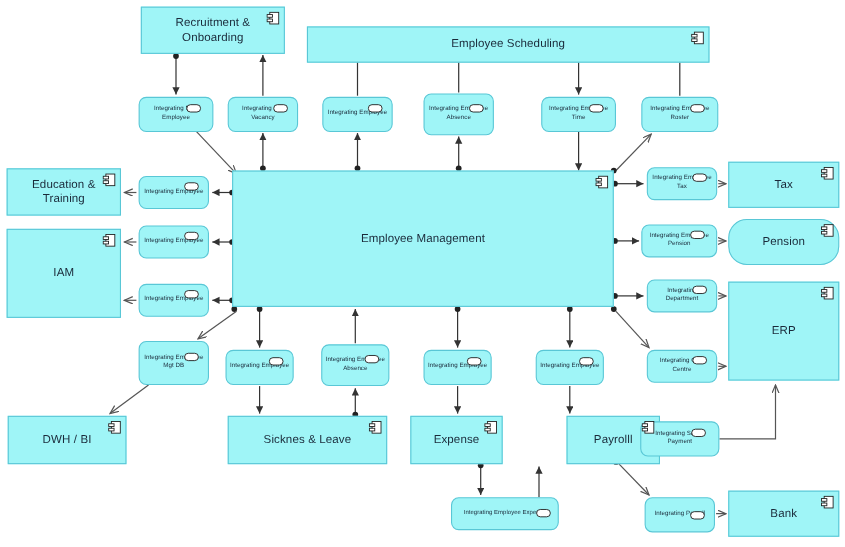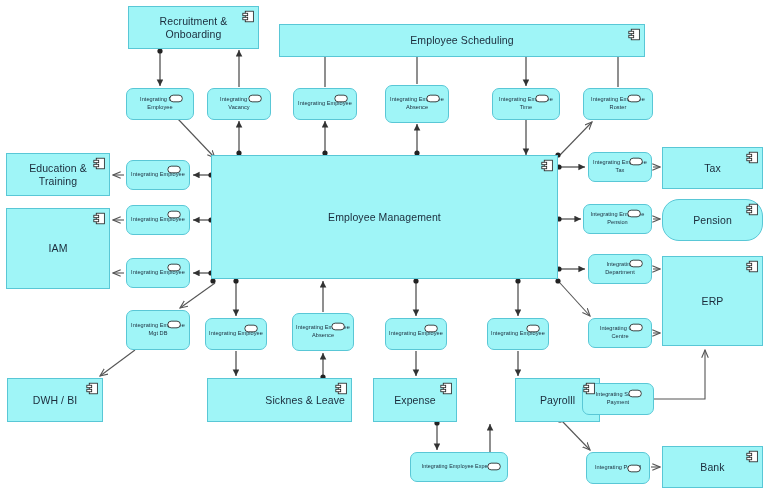--- a/index.html
+++ b/index.html
@@ -185,29 +185,29 @@
       </svg>
   </div>
   <div class="comp" id="c7" style="left: 662px; top: 256px; width: 101px; height: 90px;">
     <span class="clabel">ERP</span>
     <svg class="cicon" viewBox="0 0 16 16">
         <rect x="4" y="1.5" width="10" height="13" fill="#fff" stroke="#222" stroke-width="1"></rect>
         <rect x="1" y="4" width="6" height="3" fill="#fff" stroke="#222" stroke-width="1"></rect>
         <rect x="1" y="9" width="6" height="3" fill="#fff" stroke="#222" stroke-width="1"></rect>
       </svg>
   </div>
-  <div class="comp" id="c8" style="left: 7px; top: 378px; width: 96px; height: 44px;">
+  <div class="comp" id="c8" style="left: 7px; top: 378px; width: 108px; height: 44px;">
     <span class="clabel">DWH / BI</span>
     <svg class="cicon" viewBox="0 0 16 16">
         <rect x="4" y="1.5" width="10" height="13" fill="#fff" stroke="#222" stroke-width="1"></rect>
         <rect x="1" y="4" width="6" height="3" fill="#fff" stroke="#222" stroke-width="1"></rect>
         <rect x="1" y="9" width="6" height="3" fill="#fff" stroke="#222" stroke-width="1"></rect>
       </svg>
   </div>
-  <div class="comp" id="c9" style="left: 207px; top: 378px; width: 145px; height: 44px; justify-content: flex-end;">
+  <div class="comp" id="c9" style="left: 207px; top: 378px; width: 145px; height: 44px;">
     <span class="clabel">Sicknes &amp; Leave</span>
     <svg class="cicon" viewBox="0 0 16 16">
         <rect x="4" y="1.5" width="10" height="13" fill="#fff" stroke="#222" stroke-width="1"></rect>
         <rect x="1" y="4" width="6" height="3" fill="#fff" stroke="#222" stroke-width="1"></rect>
         <rect x="1" y="9" width="6" height="3" fill="#fff" stroke="#222" stroke-width="1"></rect>
       </svg>
   </div>
   <div class="comp" id="c10" style="left: 373px; top: 378px; width: 84px; height: 44px;">
     <span class="clabel">Expense</span>
     <svg class="cicon" viewBox="0 0 16 16">

